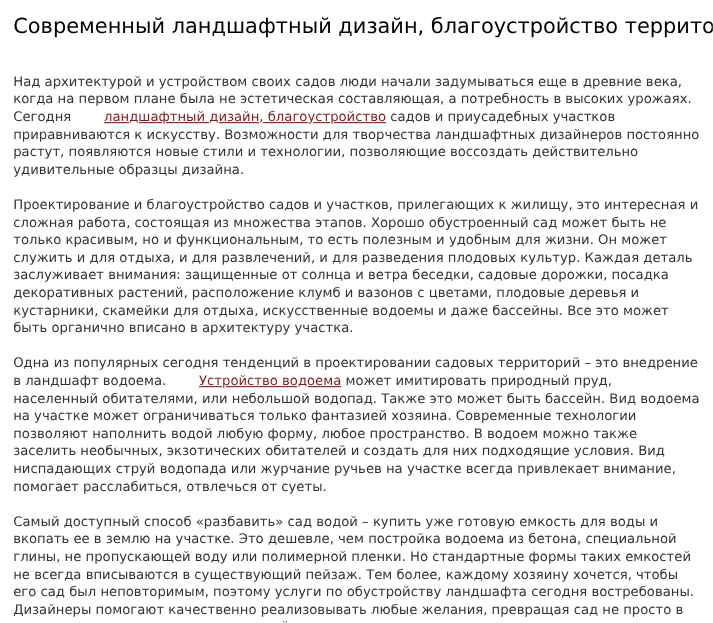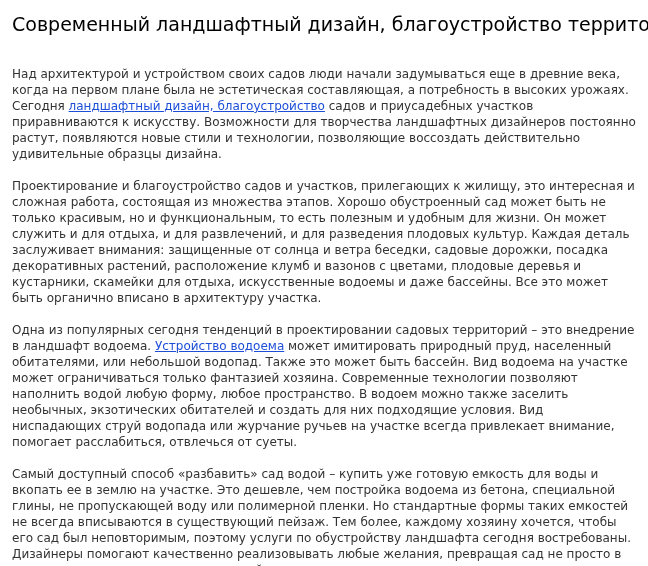--- a/index.html
+++ b/index.html
@@ -24,23 +24,24 @@
     white-space: nowrap;
   }
   .article p {
     font-size: 12px;
     line-height: 16px;
     margin: 0 0 16px 0;
     text-align: left;
     color: #333333;
   }
   .article a.link {
-    color: #1d4ed8;
+    color: #7f1d1d;
     text-decoration: underline;
     cursor: pointer;
+    margin-left: 26px;
   }
 </style>
 </head>
 <body>
 
 <div class="article">
 
   <h1 class="page-title">Современный ландшафтный дизайн, благоустройство территории</h1>
 
   <p><span>Над архитектурой и устройством своих садов люди начали задумываться еще в древние века, когда на первом плане была не эстетическая составляющая, а потребность в высоких урожаях. Сегодня </span><a class="link" href="#">ландшафтный дизайн, благоустройство</a><span> садов и приусадебных участков приравниваются к искусству. Возможности для творчества ландшафтных дизайнеров постоянно растут, появляются новые стили и технологии, позволяющие воссоздать действительно удивительные образцы дизайна.</span></p>

